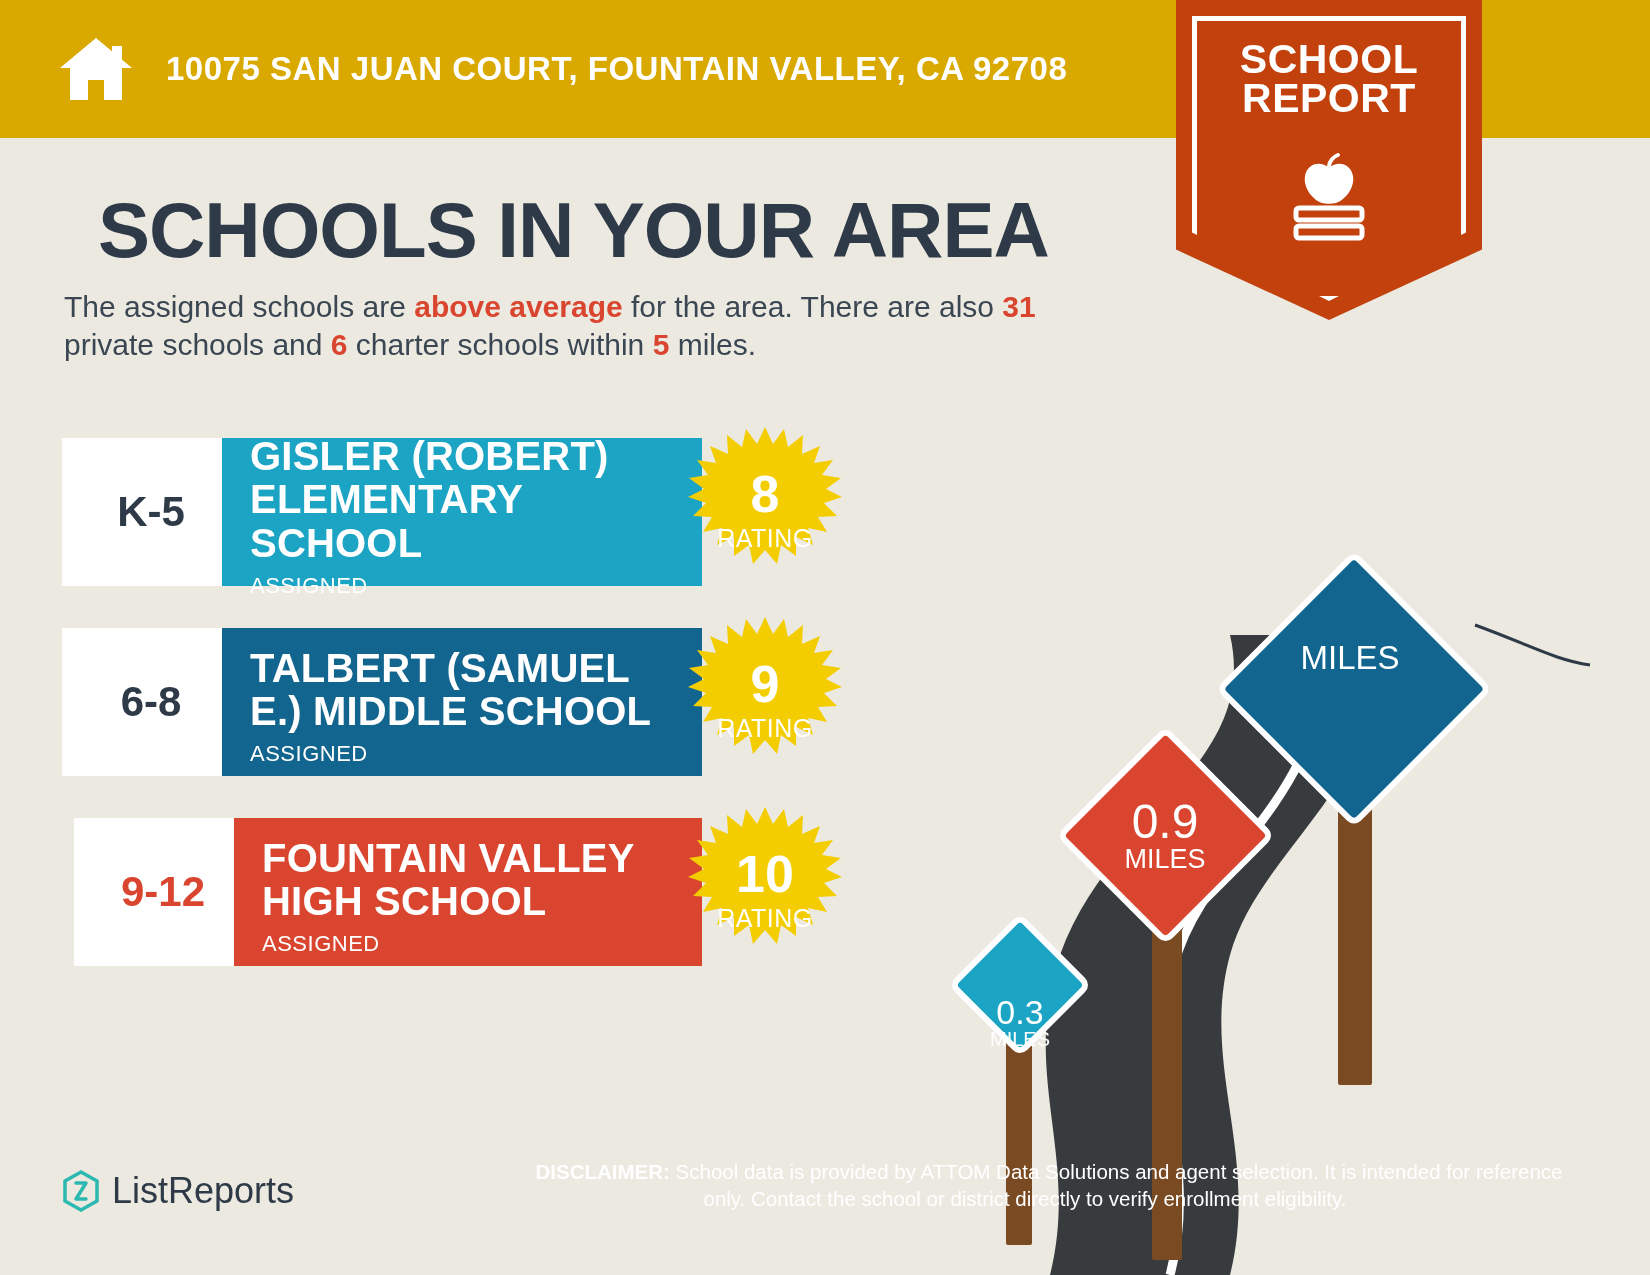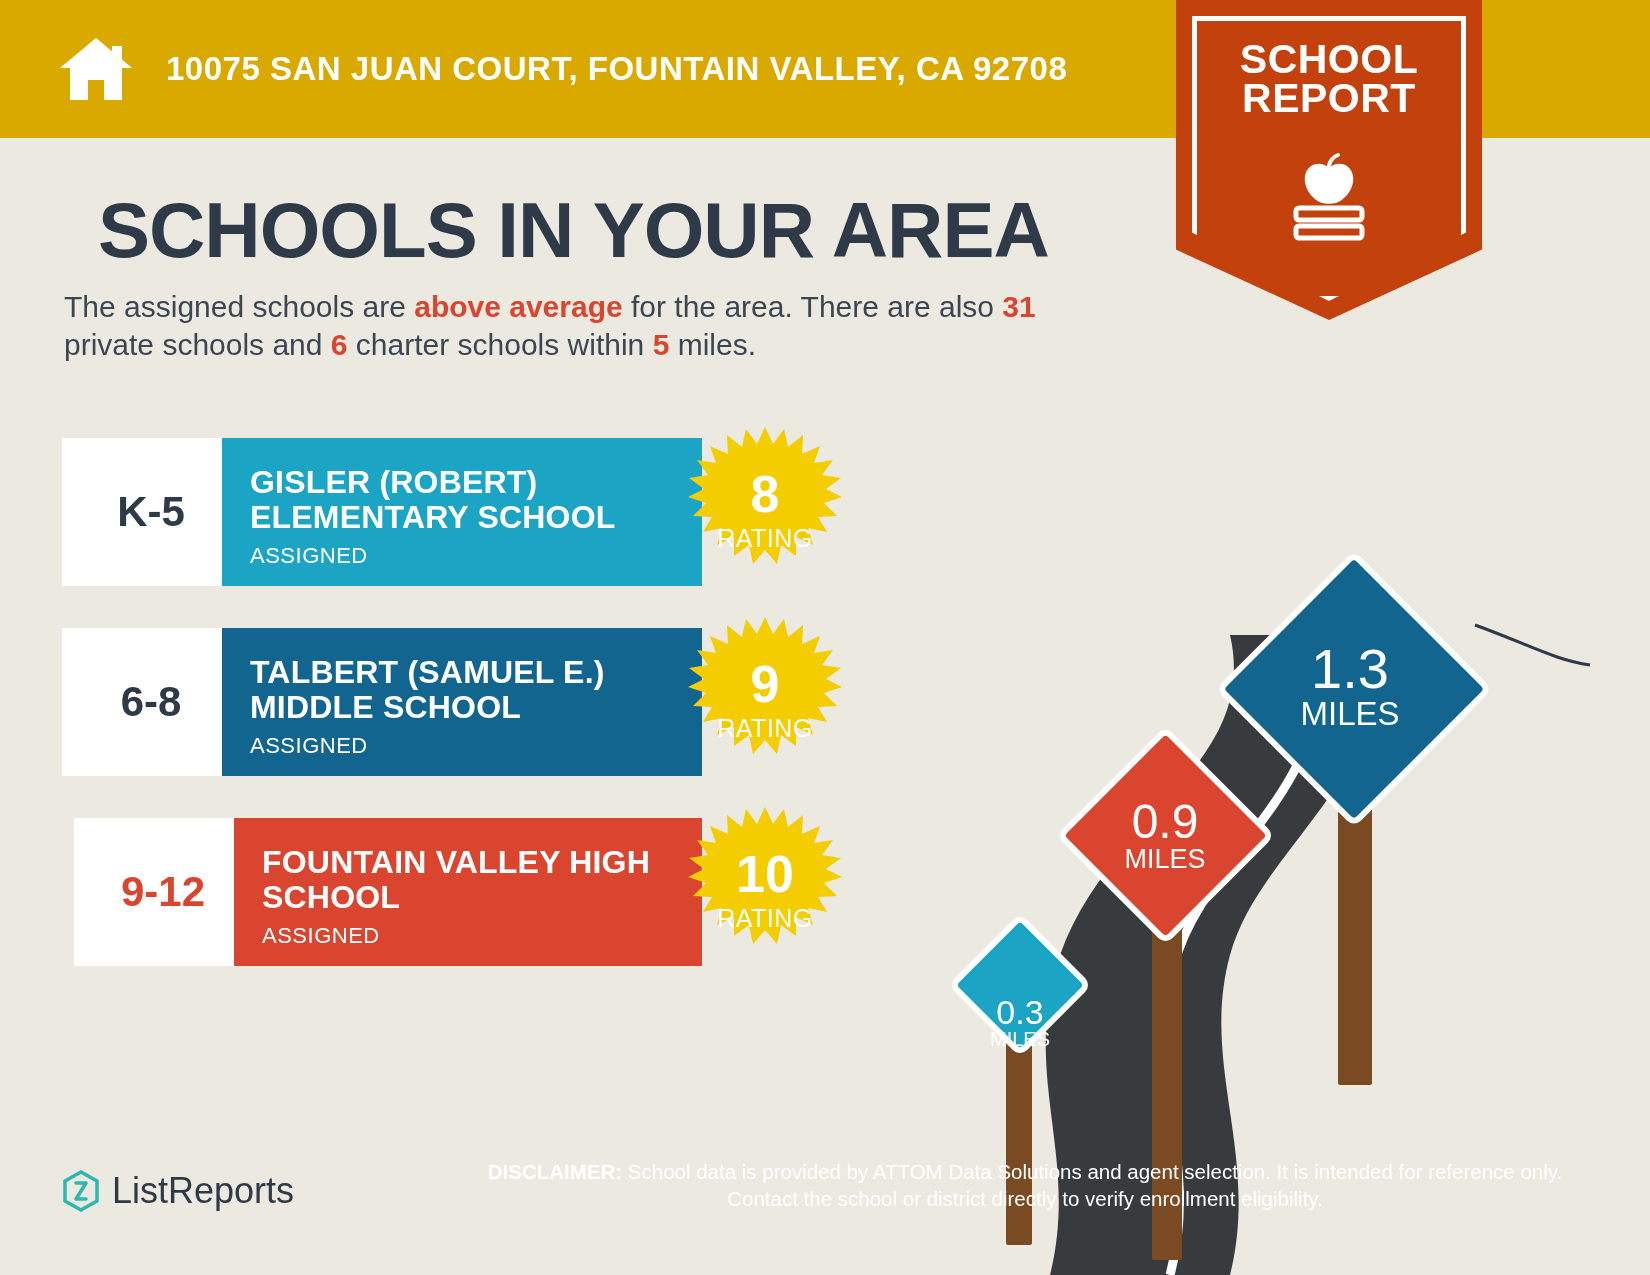--- a/index.html
+++ b/index.html
@@ -132,21 +132,21 @@
     color: #ffffff;
     display: flex;
     flex-direction: column;
     justify-content: center;
   }
   .nb-teal { background: #1ba4c4; }
   .nb-blue { background: #11658e; }
   .nb-red  { background: #d9452e; }
 
   .school-name {
-    font-size: 32px;
+    font-size: 40px;
     font-weight: 700;
     line-height: 1.08;
     letter-spacing: 0.2px;
   }
   .assigned {
     font-size: 22px;
     margin-top: 8px;
     letter-spacing: 0.5px;
   }
 
@@ -222,21 +222,21 @@
     position: absolute;
     left: 480px;
     bottom: 62px;
     width: 1090px;
     text-align: center;
     font-size: 20.5px;
     line-height: 1.35;
     color: #ffffff;
     z-index: 10;
   }
-  .disclaimer b { font-weight: 700; }
+  .disclaimer b { font-weight: 700; margin-left: 48px; }
 </style>
 </head>
 <body>
 
 <div class="header">
   <div class="header-inner">
     <span class="home-icon">
       <svg viewBox="0 0 76 70" width="76" height="70">
         <path d="M38 4 L74 34 L64 34 L64 66 L46 66 L46 46 L30 46 L30 66 L12 66 L12 34 L2 34 Z" fill="#ffffff"></path>
         <rect x="54" y="12" width="10" height="14" fill="#ffffff"></rect>
@@ -344,21 +344,20 @@
       <span class="big" style="font-size:48px;">0.9</span>
       <span class="small" style="font-size:27px;">MILES</span>
     </div>
   </div>
 
   
   <div class="sign" style="left:290px; top:40px; width:260px; height:700px;">
     <div class="post" style="left:118px; top:230px; width:34px; height:300px;"></div>
     <div class="plate" style="left:36px; top:36px; width:196px; height:196px; background:#11658e;"></div>
     <div class="txt" style="top:86px; left:0;">
-      <span class="big" style="font-size:56px;">1.3</span>
       <span class="small" style="font-size:33px;">MILES</span>
     </div>
   </div>
 </div>
 
 <div class="logo">
   <span class="logo-mark">
     <svg width="38" height="44" viewBox="0 0 38 44">
       <path d="M19 3 L35 12 L35 32 L19 41 L3 32 L3 12 Z" fill="none" stroke="#2bb8b0" stroke-width="3.5"></path>
       <path d="M14 14 L24 14 L14 30 L24 30" fill="none" stroke="#2bb8b0" stroke-width="3.5" stroke-linecap="round" stroke-linejoin="round"></path>

